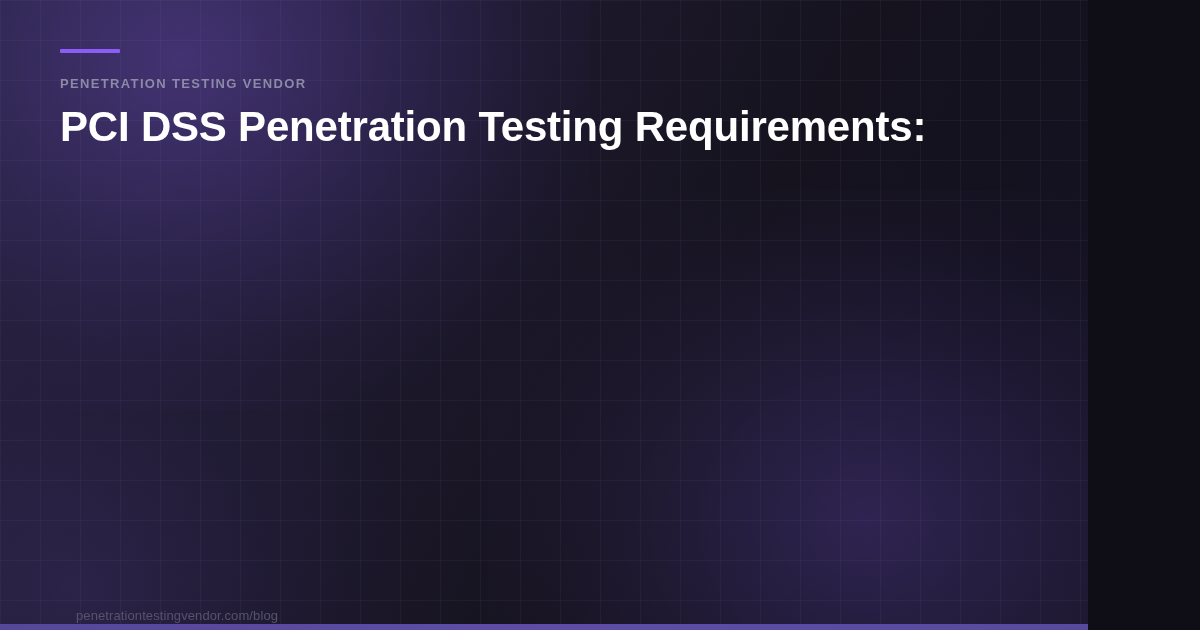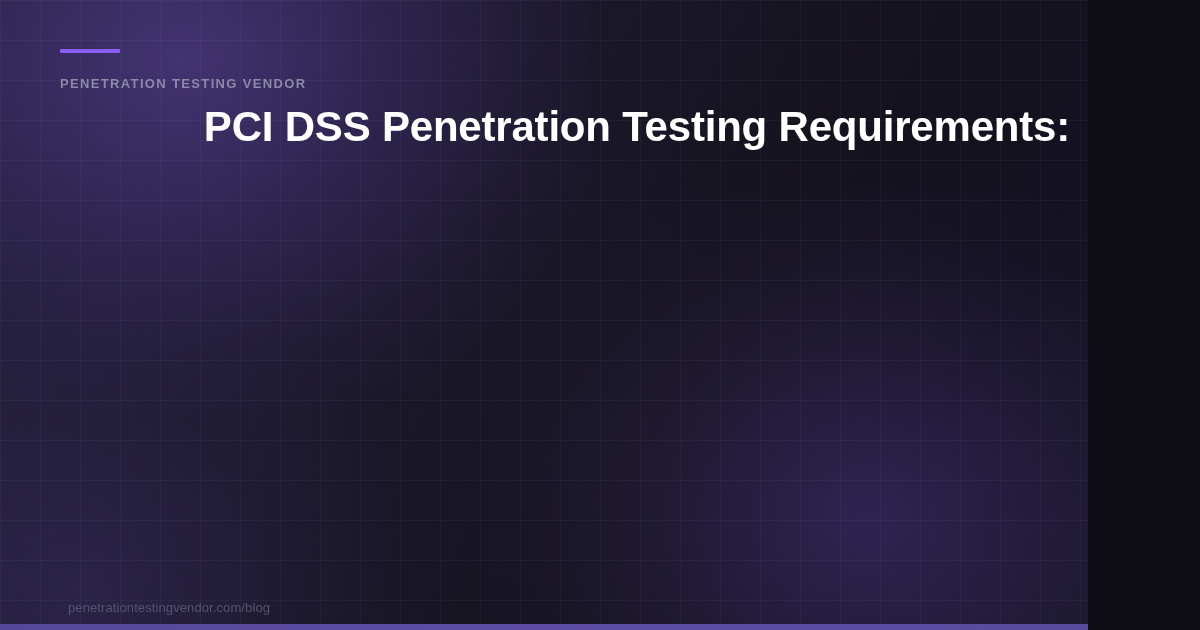--- a/index.html
+++ b/index.html
@@ -113,28 +113,27 @@
     width: 1010px;
     font-size: 42px;
     font-weight: bold;
     line-height: 55px;
     letter-spacing: -0.2px;
     color: #ffffff;
     z-index: 4;
   }
   .headline .line {
     display: block;
-    text-align: right;
   }
 
   .footer-url {
     position: absolute;
     left: 60px;
     top: 593px;
-    margin: 8px;
+    margin: 16px;
     font-size: 13px;
     font-weight: normal;
     letter-spacing: 0.1px;
     color: #56546d;
     line-height: 1;
     z-index: 4;
   }
 
   
   .check-mark {

